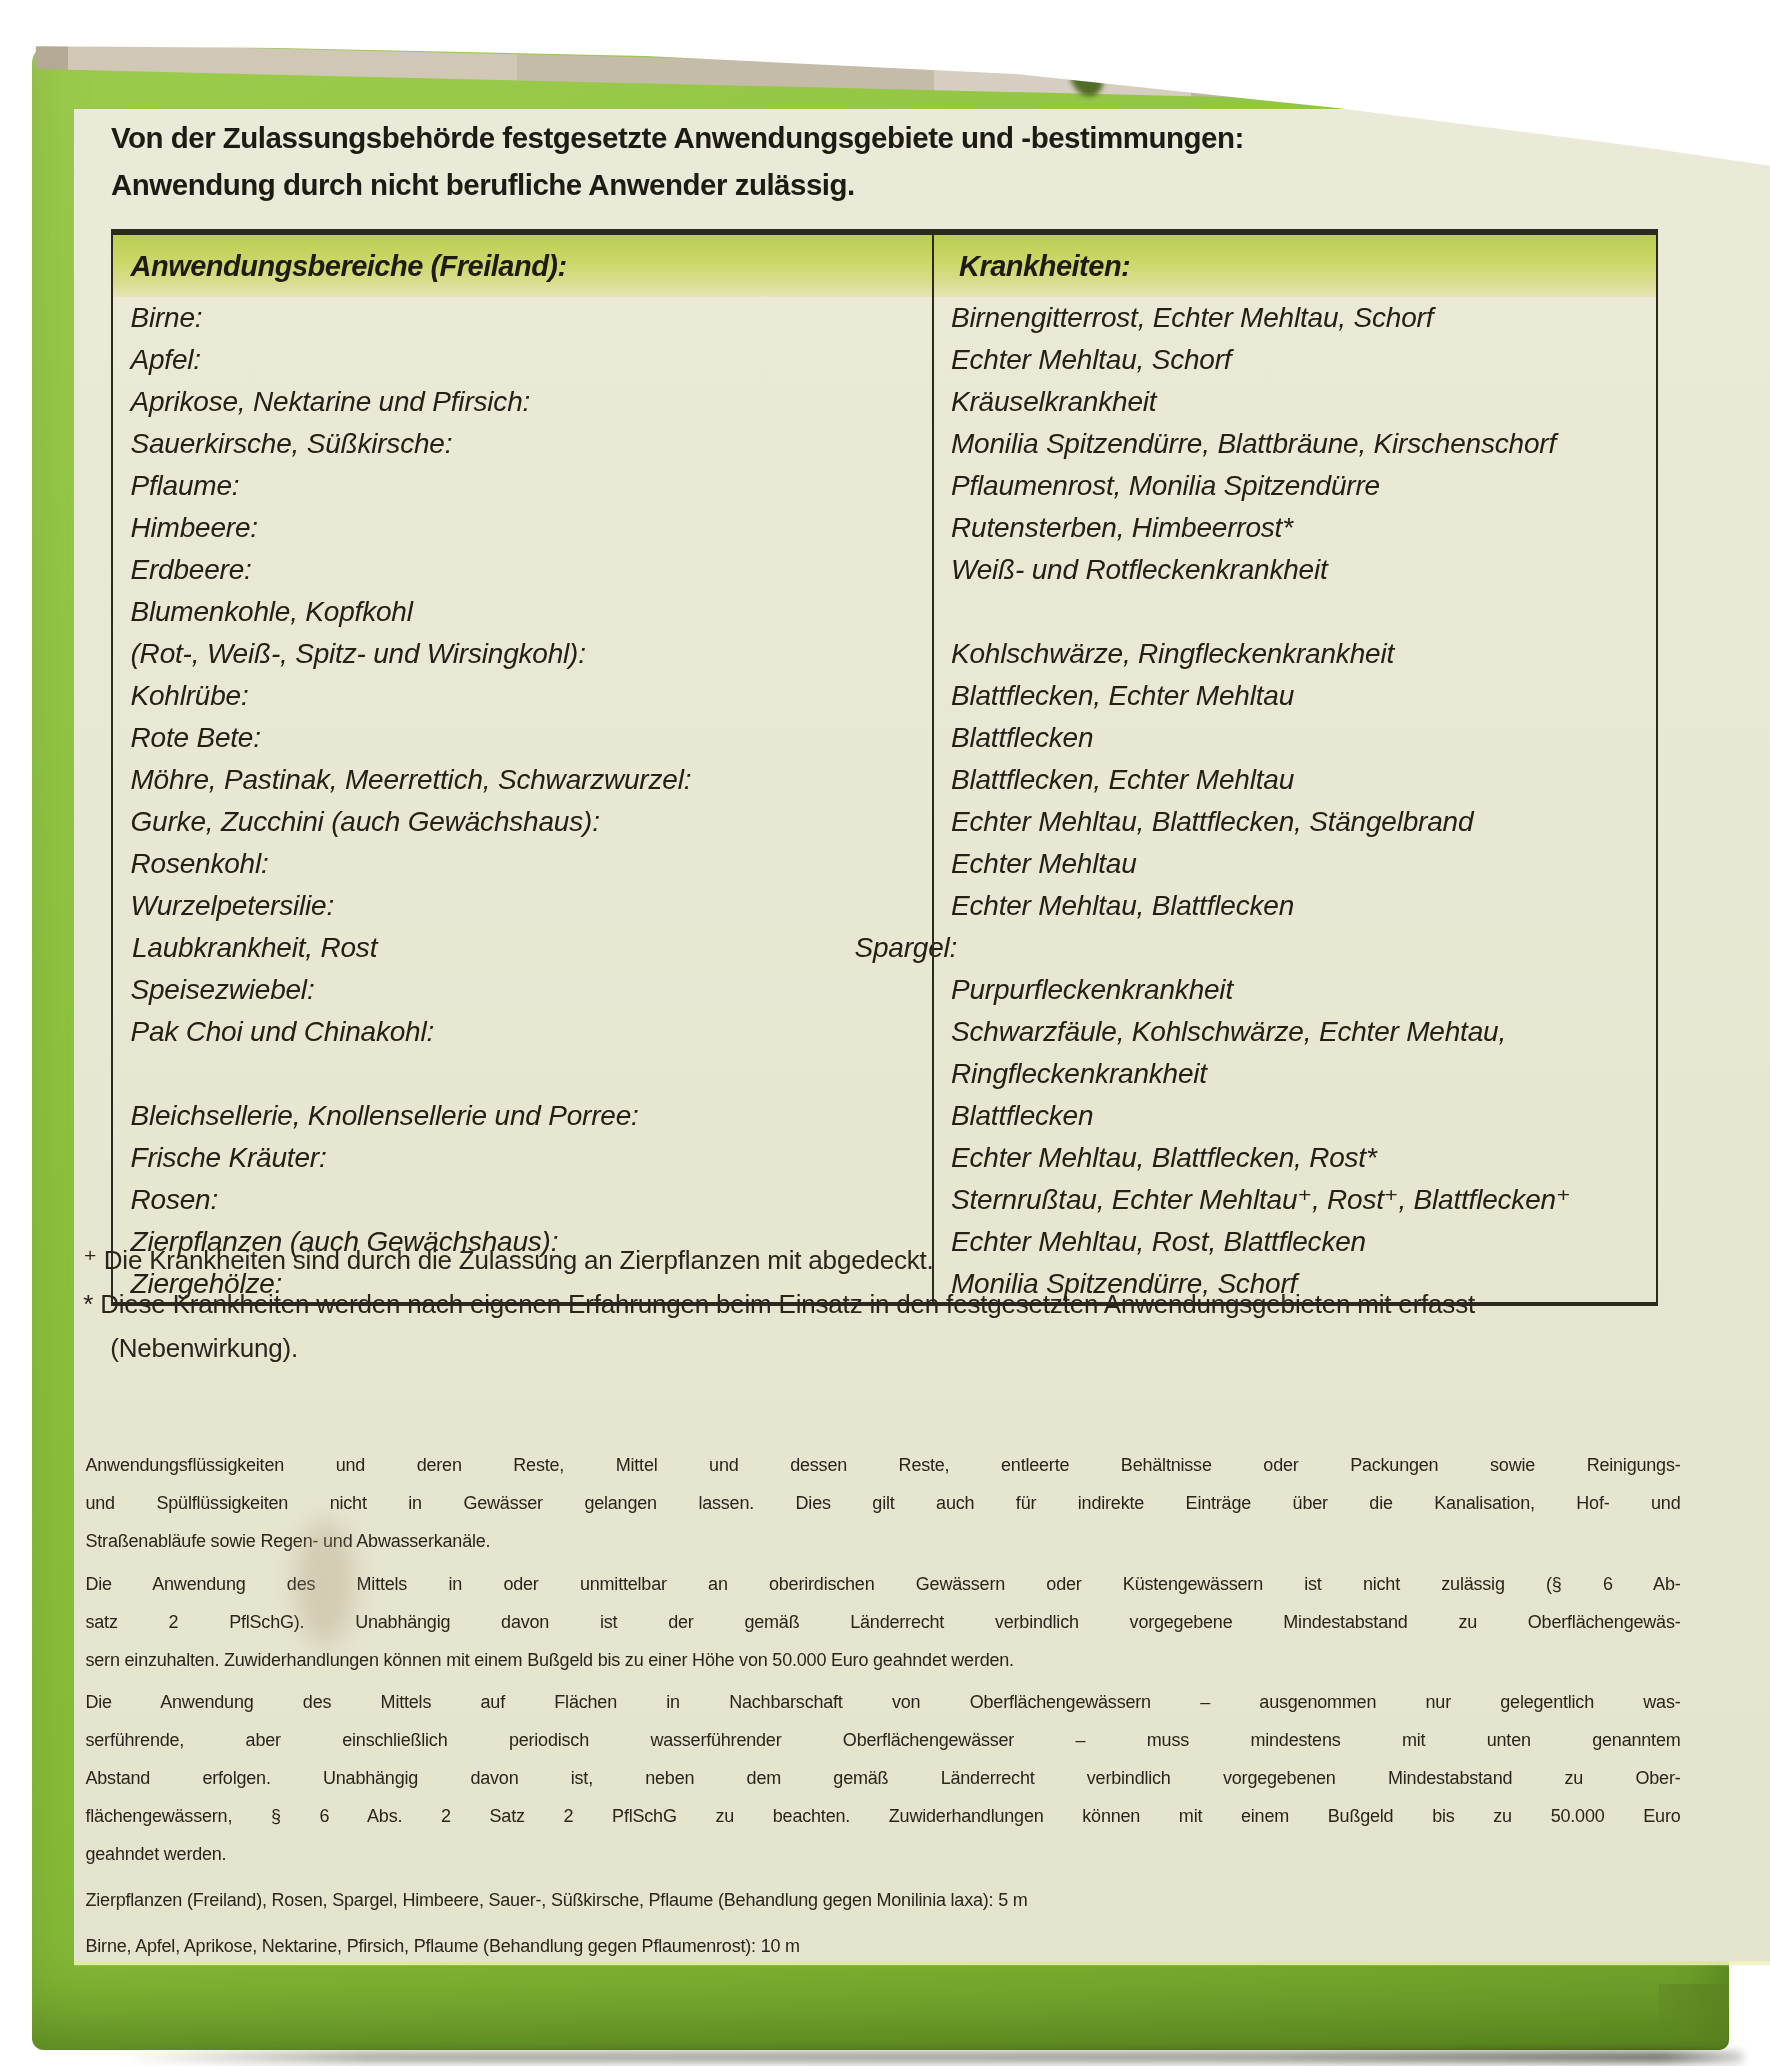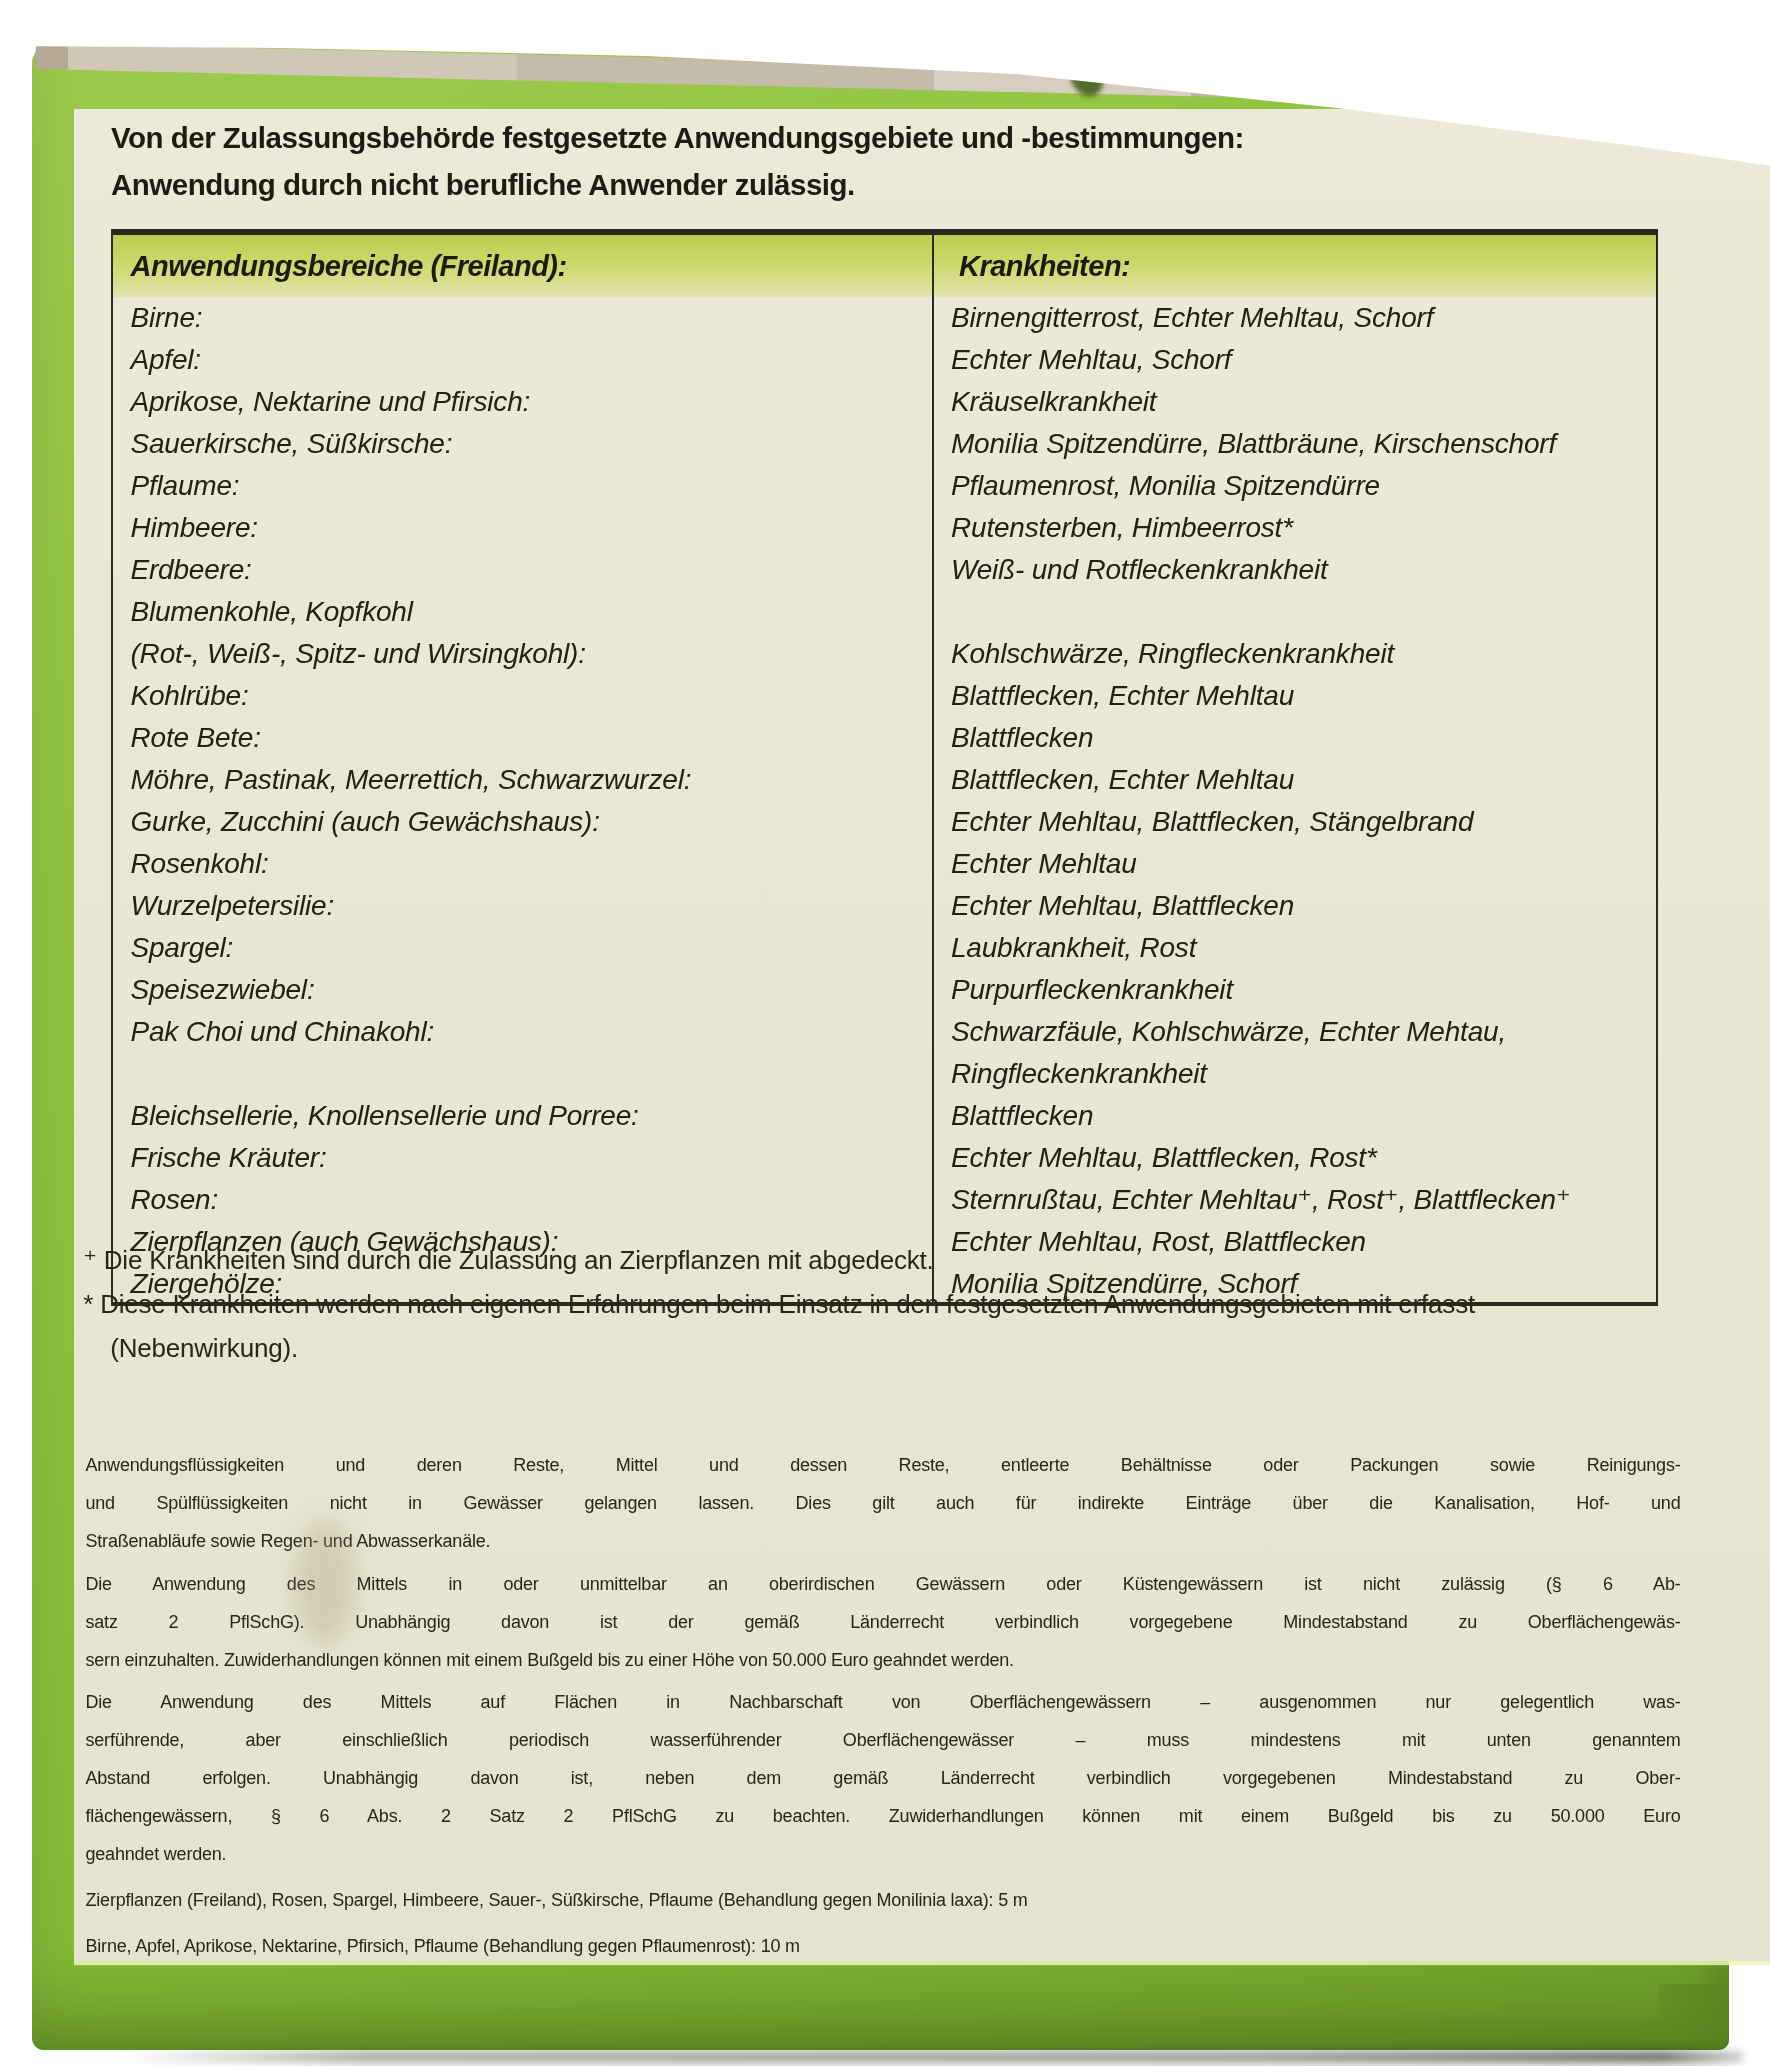--- a/index.html
+++ b/index.html
@@ -157,22 +157,22 @@
               <div class="td left">Rosenkohl:</div>
               <div class="td right">Echter Mehltau</div>
             </div>
 
             <div class="trow">
               <div class="td left">Wurzelpetersilie:</div>
               <div class="td right">Echter Mehltau, Blattflecken</div>
             </div>
 
             <div class="trow">
+              <div class="td right">Laubkrankheit, Rost</div>
               <div class="td left">Spargel:</div>
-              <div class="td right">Laubkrankheit, Rost</div>
             </div>
 
             <div class="trow">
               <div class="td left">Speisezwiebel:</div>
               <div class="td right">Purpurfleckenkrankheit</div>
             </div>
 
             <div class="trow">
               <div class="td left">Pak Choi und Chinakohl:</div>
               <div class="td right">Schwarzfäule, Kohlschwärze, Echter Mehtau,</div>

